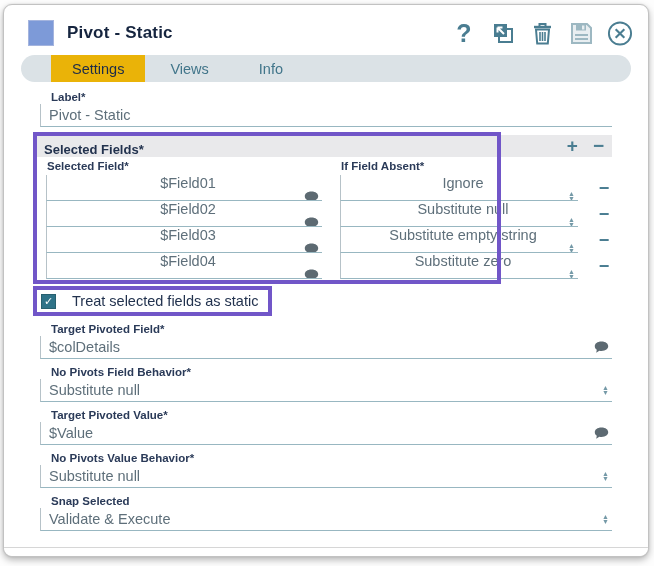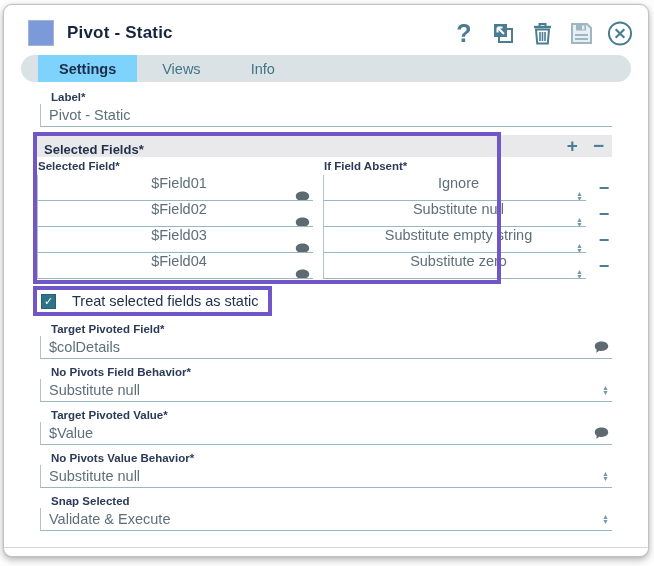--- a/index.html
+++ b/index.html
@@ -18,21 +18,21 @@
   
   .header { display:flex; align-items:center; padding:15px 15px 9px 24px; }
   .app-icon { width:26px; height:26px; background:#7d9ad8; border:1px solid #a4b4de; margin-right:13px; flex:0 0 auto; }
   .title { font-size:17px; font-weight:bold; color:#16253f; letter-spacing:.2px; }
   .header-icons { margin-left:auto; display:flex; align-items:center; gap:13px; }
   .hicon { width:26px; height:26px; display:flex; align-items:center; justify-content:center; cursor:pointer; }
   .help-glyph { color:#4a7d91; font-size:25px; font-weight:bold; line-height:1; font-family:"Liberation Sans",sans-serif; }
   
   .tabbar { margin:0 17px; height:27px; background:#dbe2e6; border-radius:14px; display:flex; overflow:hidden; }
   .tab { padding:0 25px; display:flex; align-items:center; font-size:14.5px; color:#41758a; cursor:pointer; }
-  .tab.active { background:#7dd3fc; color:#1c2c49; font-weight:bold; margin-left:17px; padding:0 21px; }
+  .tab.active { background:#eab308; color:#1c2c49; font-weight:normal; margin-left:30px; padding:0 21px; }
   
   .content { padding:2px 36px 0 27px; }
   .fld-label { font-size:11.5px; font-weight:bold; color:#2a3a58; margin:7px 0 1px 20px; }
   .input-line {
     position:relative; height:23px; margin-left:9px;
     border-left:1px solid #b6c2c8; border-bottom:1px solid #98b7c1;
     display:flex; align-items:center; padding-left:8px;
     font-size:14.5px; color:#5e6f7a;
   }
   .bubble { margin-left:auto; margin-right:3px; display:flex; }
@@ -41,21 +41,21 @@
   .sf-section { position:relative; margin:8px 0 0 6px; }
   .sf-highlight {
     position:absolute; left:-4px; top:-3px; width:468px; height:calc(100% + 8px);
     border:4px solid #7156c8; pointer-events:none; z-index:6;
   }
   .cb-highlight { border:4px solid #7156c8; }
   .sf-header { height:22px; background:#e9e9eb; display:flex; align-items:flex-end; padding:0 8px 0 7px; }
   .sf-title { font-size:13px; font-weight:bold; color:#22324e; }
   .sf-actions { margin-left:auto; display:flex; gap:15px; }
   .sf-act { color:#4a7d91; font-size:19px; font-weight:bold; line-height:22px; cursor:pointer; }
-  .sf-grid-head, .sf-row { display:grid; grid-template-columns:276px 1fr 16px; column-gap:10px; margin-left:0; }
+  .sf-grid-head, .sf-row { display:grid; grid-template-columns:276px 1fr 16px; column-gap:18px; margin-left:9px; }
   .sf-grid-head { margin-top:3px; }
   .col-label { font-size:11.5px; font-weight:bold; color:#2a3a58; padding-left:1px; height:15px; }
   .sf-row { height:26px; }
   .cell {
     border-left:1px solid #b6c2c8; border-bottom:1px solid #98b7c1;
     display:flex; align-items:center; padding-left:7px;
     font-size:14.5px; color:#5e6f7a; overflow:hidden; white-space:nowrap;flex-direction:column;
   }
   .row-minus { color:#4a7d91; font-size:18px; font-weight:bold; display:flex; align-items:center; justify-content:center; cursor:pointer; }
   

